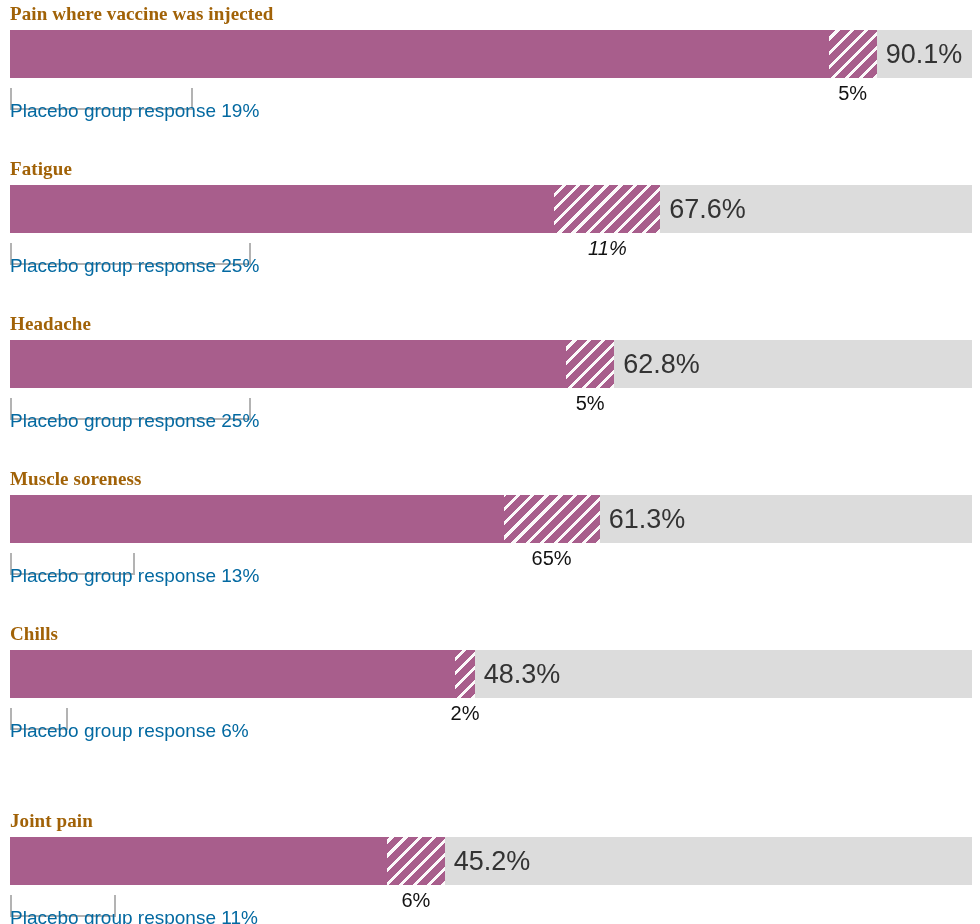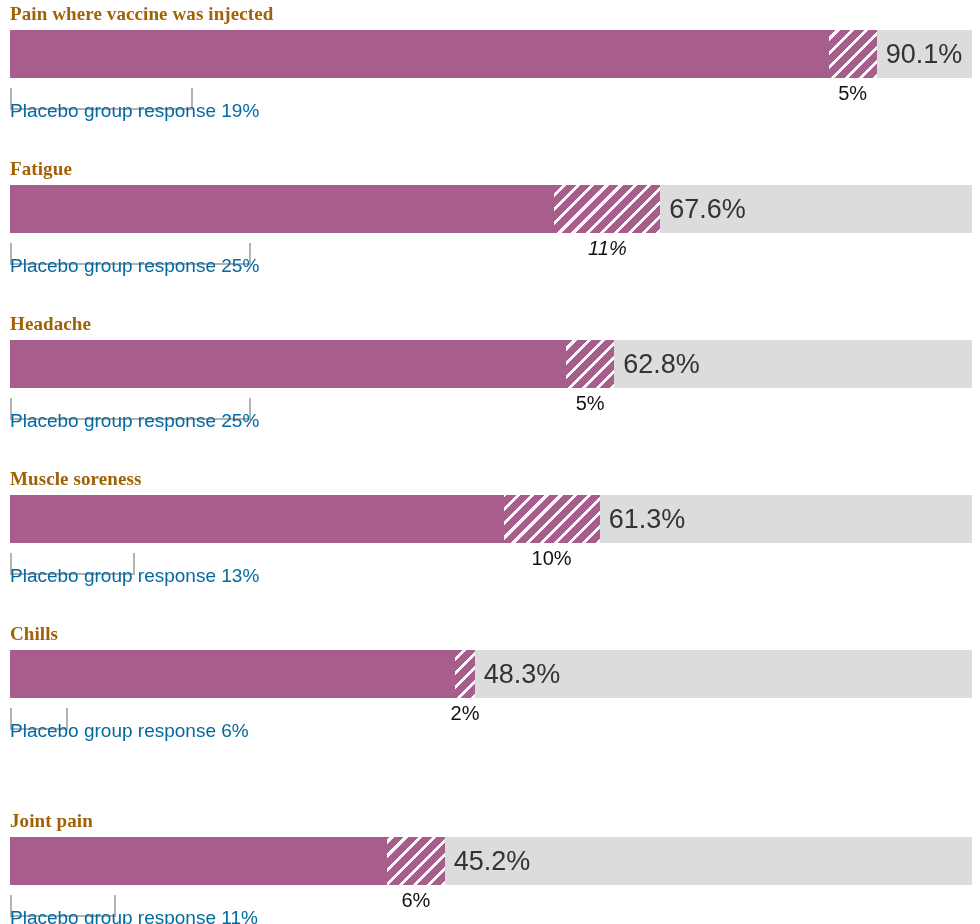--- a/index.html
+++ b/index.html
@@ -157,21 +157,21 @@
       <div class="placebo-box" style="width: 240.5px;"></div>
       <div class="placebo-text">Placebo group response 25%</div>
     </div>
     <div class="group">
       <div class="group-title">Muscle soreness</div>
       <div class="track">
         <div class="bar-solid" style="width: 493.506px;"></div>
         <div class="bar-hatch" style="left: 493.506px; width: 96.2px;"></div>
       </div>
       <div class="value-label" style="left: 599.706px;">61.3%</div>
-      <div class="hatch-label" style="left: 551.606px;">10%</div>
+      <div class="hatch-label" style="left: 551.606px;">65%</div>
       <div class="placebo-box" style="width: 125.06px;"></div>
       <div class="placebo-text">Placebo group response 13%</div>
     </div>
     <div class="group">
       <div class="group-title">Chills</div>
       <div class="track">
         <div class="bar-solid" style="width: 445.406px;"></div>
         <div class="bar-hatch" style="left: 445.406px; width: 19.24px;"></div>
       </div>
       <div class="value-label" style="left: 474.646px;">48.3%</div>

